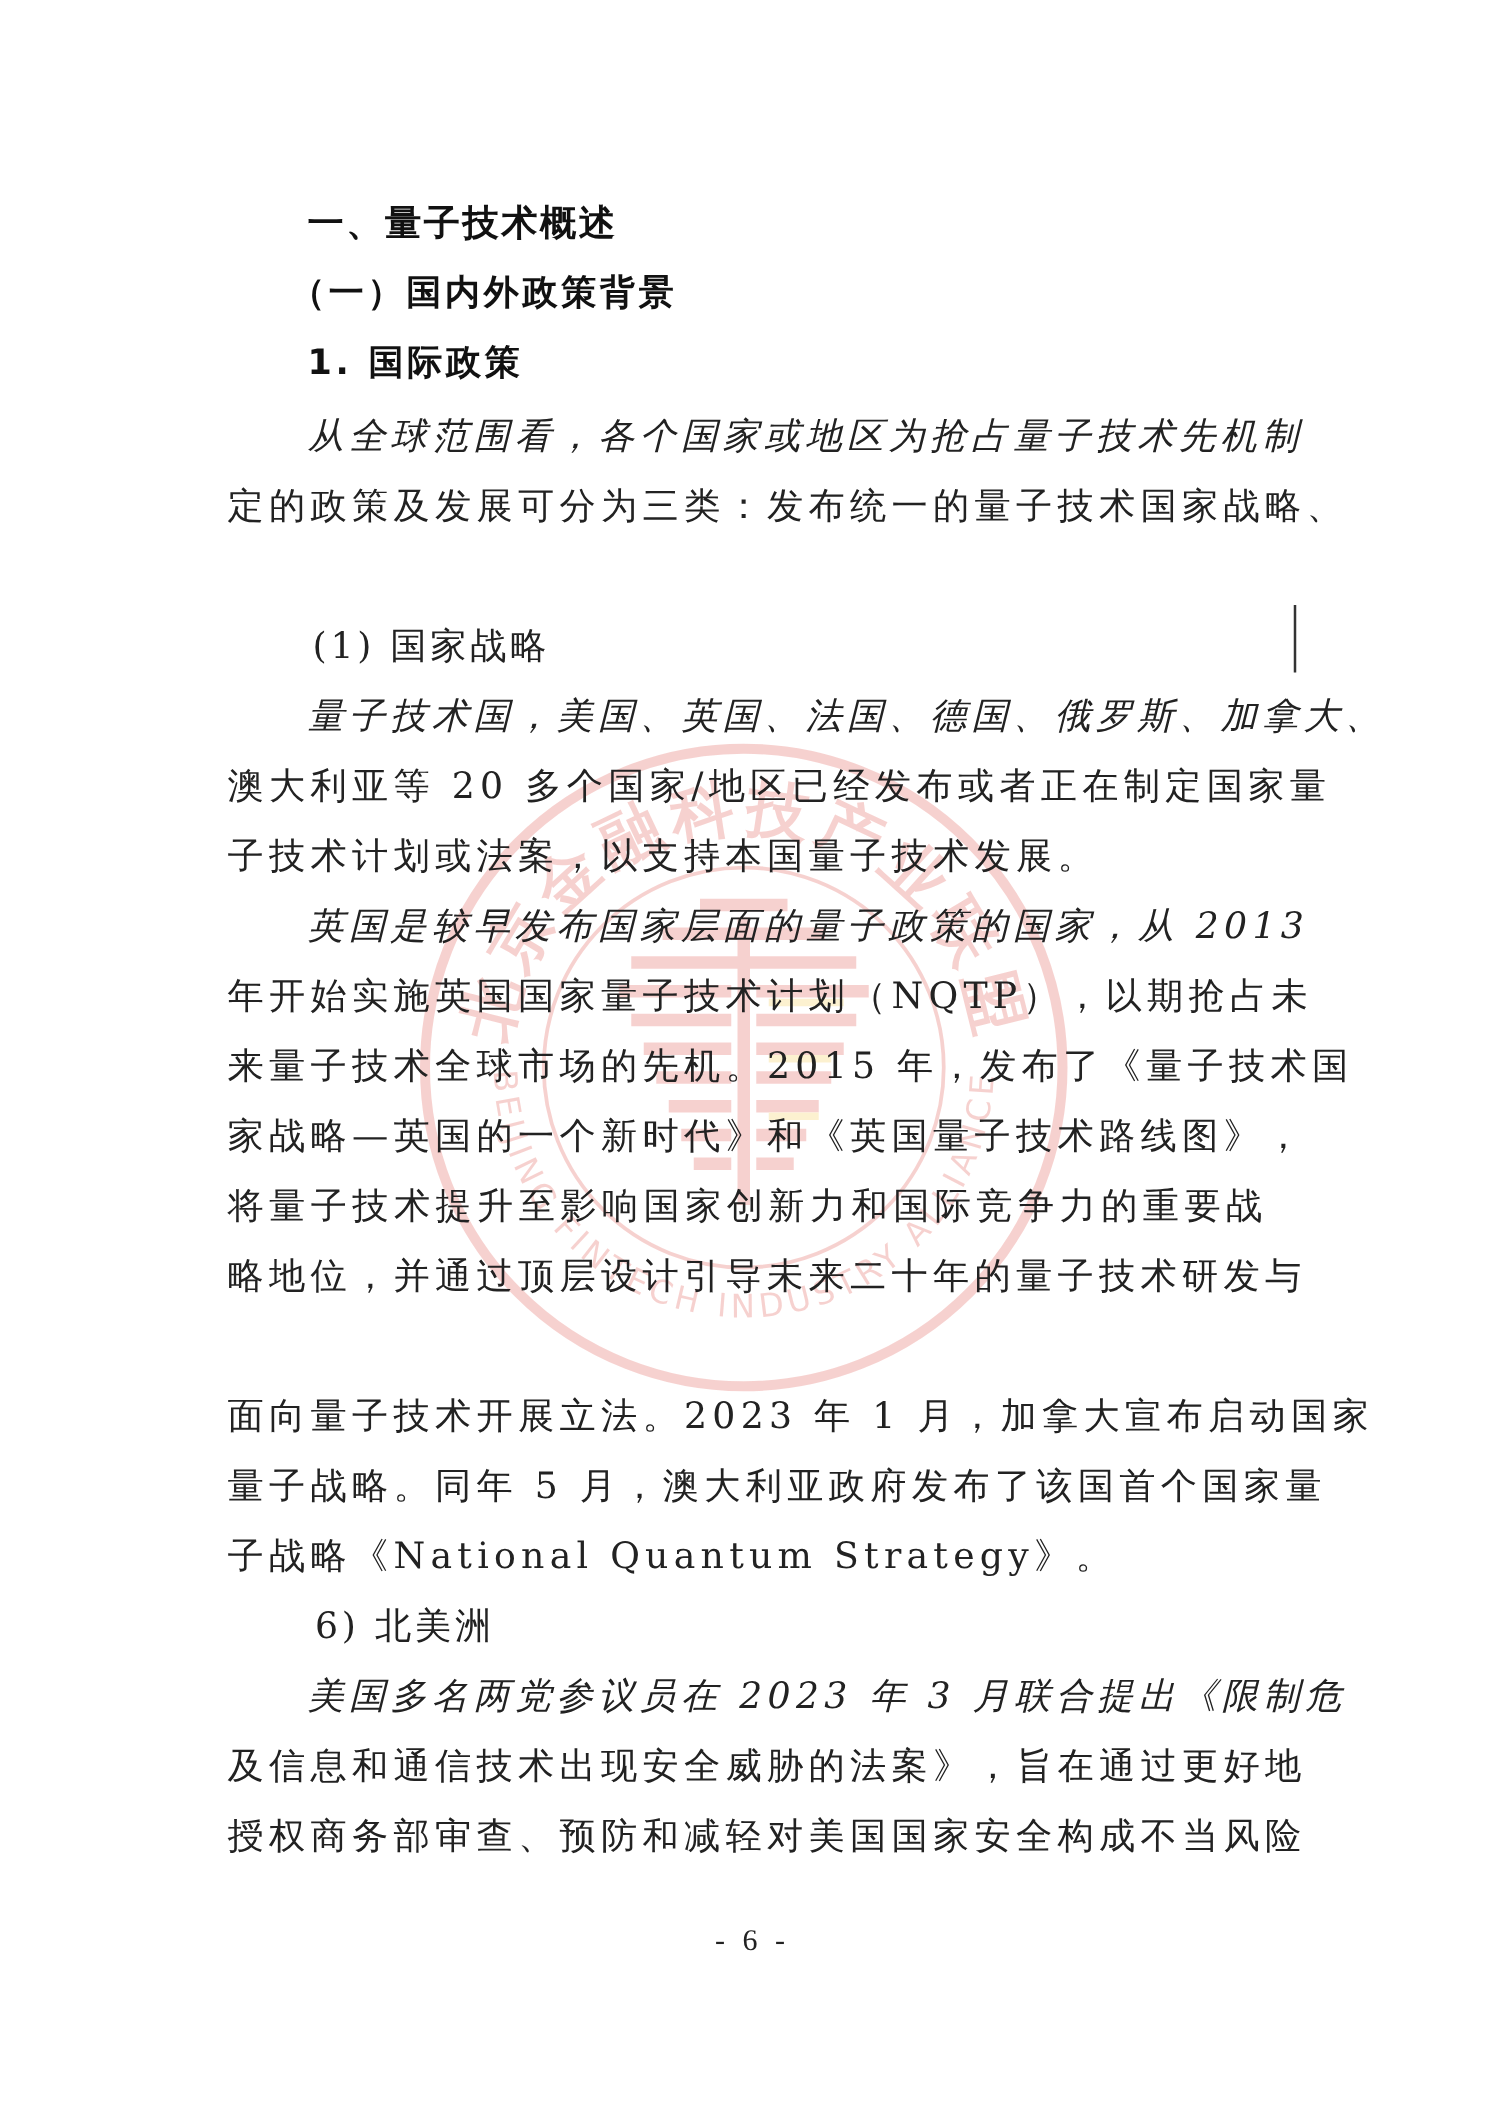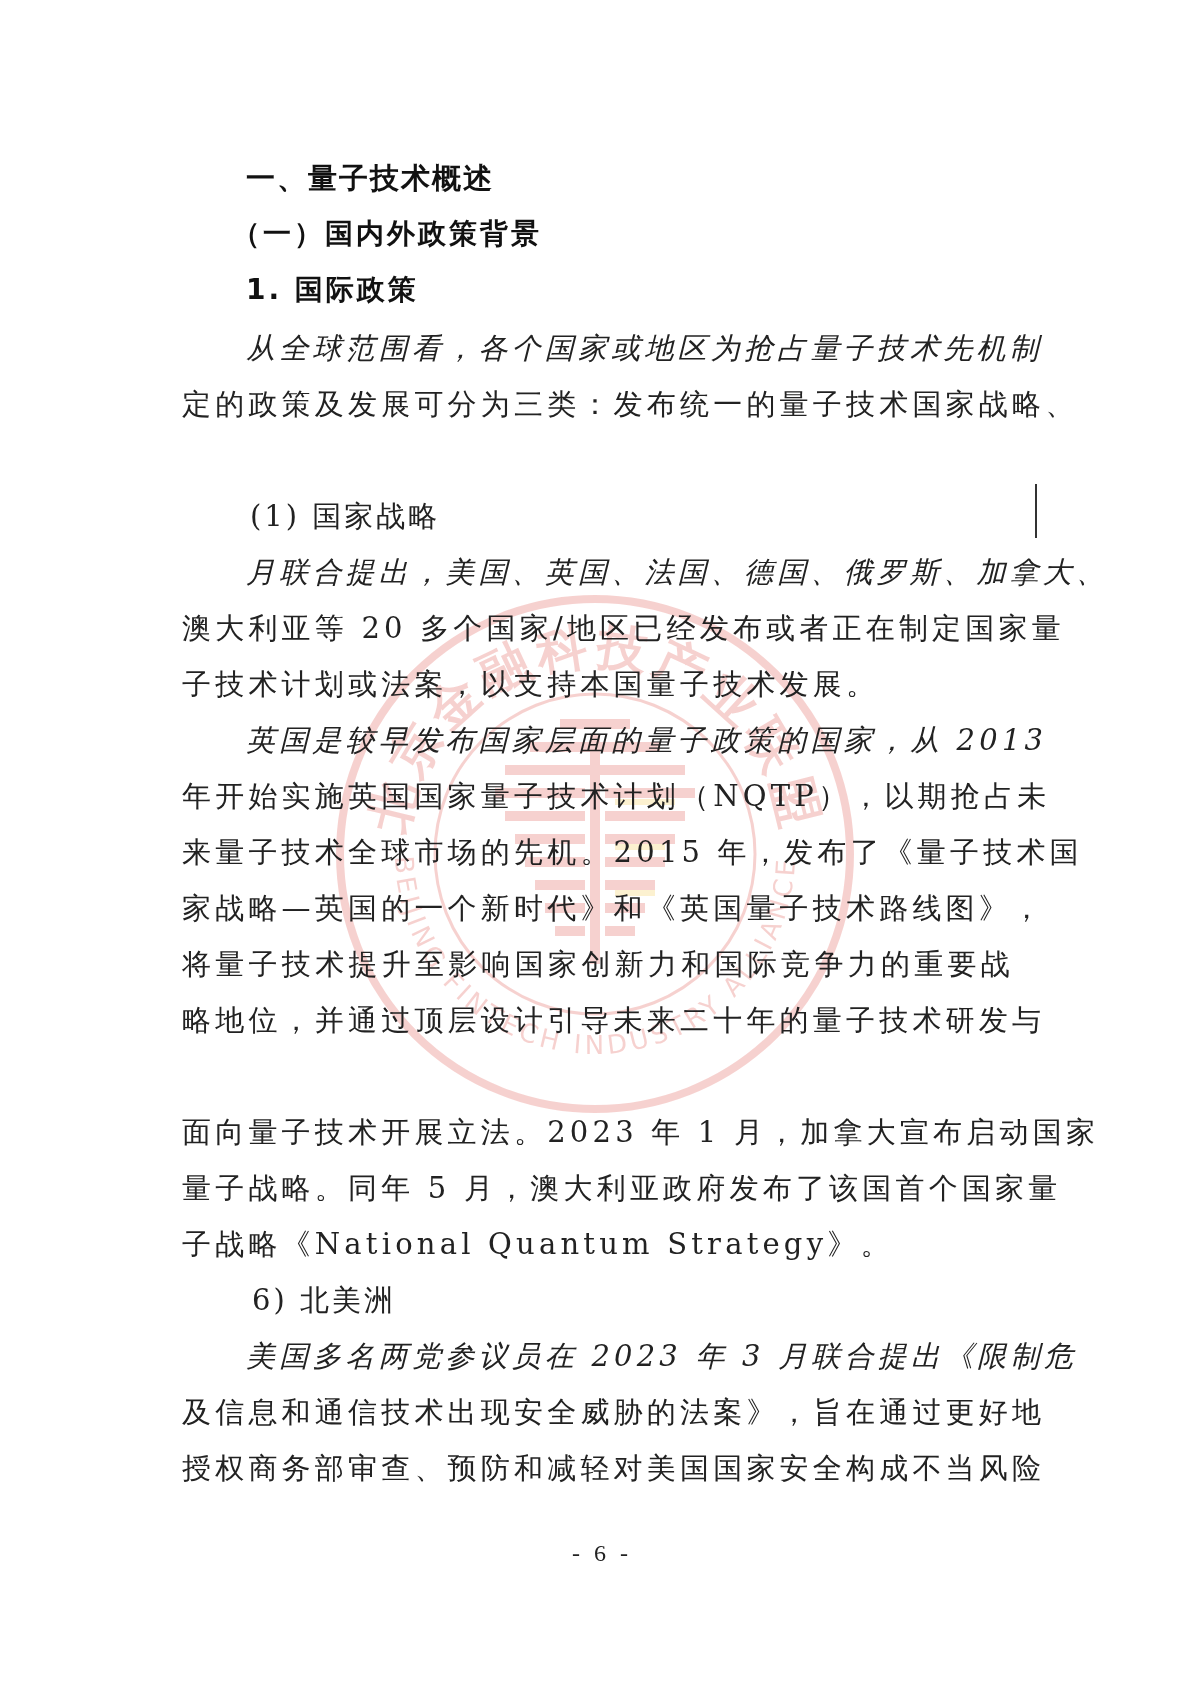--- a/index.html
+++ b/index.html
@@ -86,21 +86,21 @@
 
   <div class="line h1" style="left:246px; top:158px;">一、量子技术概述</div>
   <div class="line h2" style="left:232px; top:214px;">（一）国内外政策背景</div>
   <div class="line h3" style="left:246px; top:270px;">1. 国际政策</div>
 
   <div class="line justify-ind" style="left:246px; top:328px;">从全球范围看，各个国家或地区为抢占量子技术先机制</div>
   <div class="line justify" style="left:182px; top:384px; width:852px;">定的政策及发展可分为三类：发布统一的量子技术国家战略、</div>
 
   <div class="line sub" style="left:250px; top:496px;">(1) 国家战略</div>
 
-  <div class="line justify-ind" style="left:246px; top:552px;">月联合提出，美国、英国、法国、德国、俄罗斯、加拿大、</div>
+  <div class="line justify-ind" style="left:246px; top:552px;">量子技术国，美国、英国、法国、德国、俄罗斯、加拿大、</div>
   <div class="line justify" style="left:182px; top:608px;">澳大利亚等 20 多个国家/地区已经发布或者正在制定国家量</div>
   <div class="line" style="left:182px; top:664px;">子技术计划或法案，以支持本国量子技术发展。</div>
 
   <div class="line justify-ind" style="left:246px; top:720px;">英国是较早发布国家层面的量子政策的国家，从 2013</div>
   <div class="line justify" style="left:182px; top:776px;">年开始实施英国国家量子技术计划（NQTP），以期抢占未</div>
   <div class="line justify" style="left:182px; top:832px;">来量子技术全球市场的先机。2015 年，发布了《量子技术国</div>
   <div class="line justify" style="left:182px; top:888px; width:816px;">家战略—英国的一个新时代》和《英国量子技术路线图》，</div>
   <div class="line justify" style="left:182px; top:944px;">将量子技术提升至影响国家创新力和国际竞争力的重要战</div>
   <div class="line justify" style="left:182px; top:1000px;">略地位，并通过顶层设计引导未来二十年的量子技术研发与</div>
   <div class="line justify" style="left:182px; top:1112px;">面向量子技术开展立法。2023 年 1 月，加拿大宣布启动国家</div>

